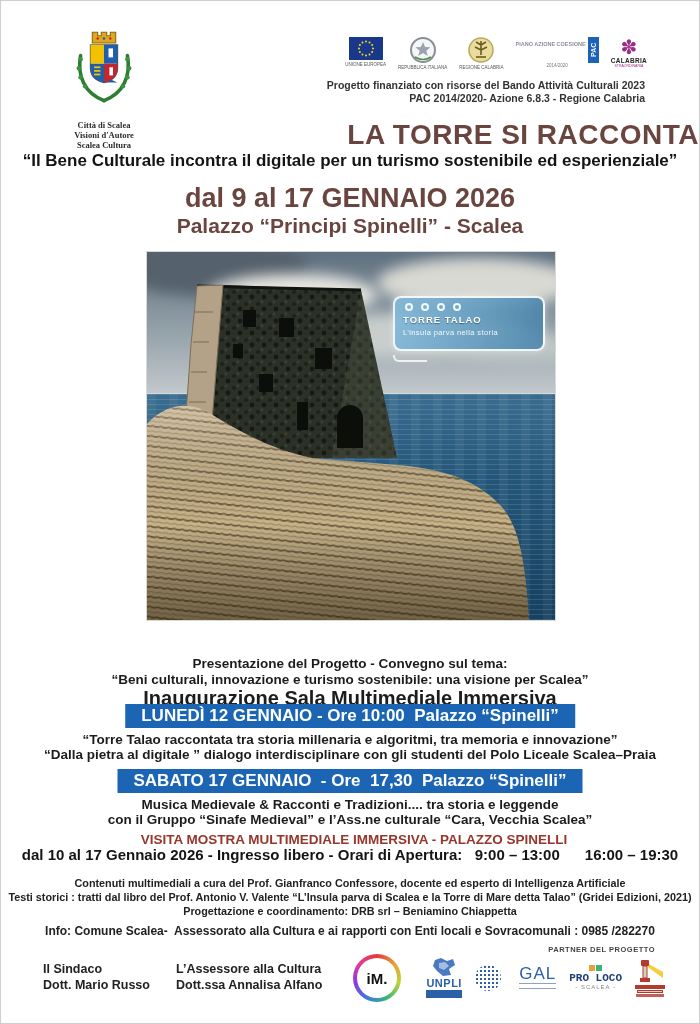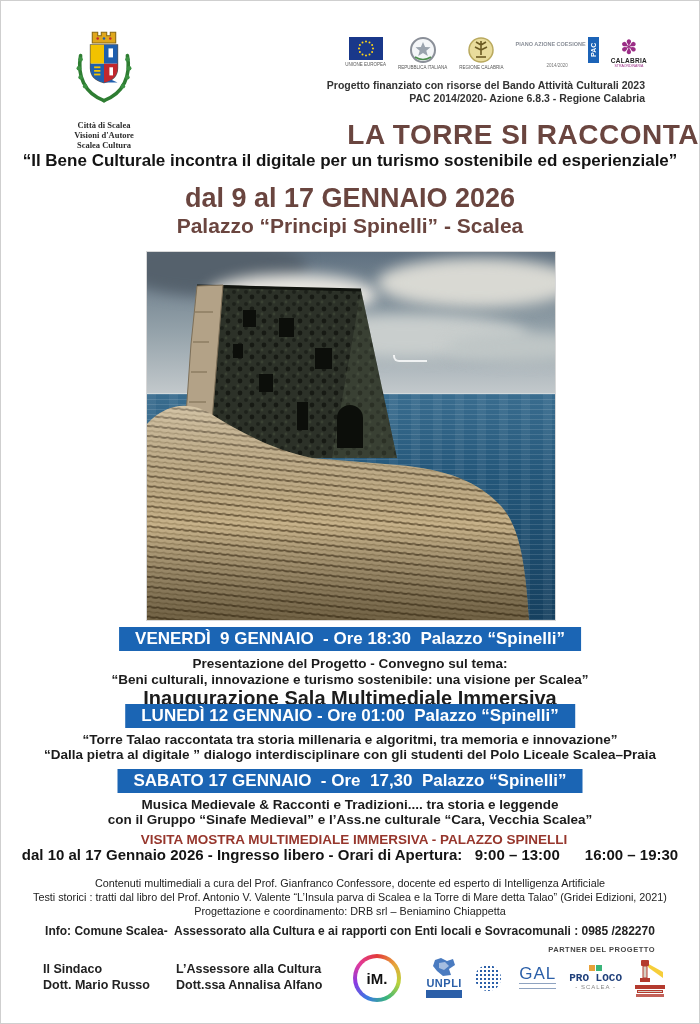--- a/index.html
+++ b/index.html
@@ -74,21 +74,21 @@
   .ev-line { position:absolute; left:0; right:0; text-align:center; color:#1c1c1c; }
   .f14 { font-size:13.5px; font-weight:600; }
   .f17 { font-size:20px; font-weight:600; }
 
   .mostra-title { position:absolute; left:0; right:0; top:831px; text-align:center;
     font-size:13.5px; font-weight:bold; color:#96362c;padding-left:8px; }
   .mostra-details { position:absolute; left:0; right:0; top:845px; text-align:center;
     font-size:15px; font-weight:600; color:#141414; }
 
   .credit-line { position:absolute; left:0; right:0; text-align:center;
-    font-size:10.8px; font-weight:400; color:#222; }
+    font-size:10.8px; font-weight:700; color:#222; }
   .info-line { position:absolute; left:0; right:0; top:923px; text-align:center;
     font-size:12px; font-weight:600; color:#222; }
 
   
   .partner-label { position:absolute; right:44px; top:944px; font-size:7.5px;
     font-weight:bold; color:#444; letter-spacing:.5px; }
   .person { position:absolute; font-size:12.5px; font-weight:600; color:#222; line-height:16px; }
   .im-logo { position:absolute; left:352px; top:953px; width:48px; height:48px; border-radius:50%;
     background:conic-gradient(#e23a3a,#e8a23a,#bcd23a,#3ab57a,#3a7ae2,#8a3ae2,#e23a9a,#e23a3a);
     display:flex; align-items:center; justify-content:center; }
@@ -262,29 +262,38 @@
       <rect x="168" y="96" width="17" height="21" fill="#0c0e0a"></rect>
       <rect x="112" y="122" width="14" height="18" fill="#0c0e0a"></rect>
       <rect x="150" y="150" width="11" height="28" fill="#0c0e0a"></rect>
       <rect x="86" y="92" width="10" height="14" fill="#0c0e0a"></rect>
       <path d="M190 196 v-30 a13 13 0 0 1 26 0 v30 z" fill="#0c0e0a"></path>
 
       <path d="M0 370 L0 172 C18 152 42 148 64 162 C96 182 128 198 165 206 L250 213 C300 217 332 230 354 254 C370 272 378 300 382 370 Z" fill="url(#rocktex)"></path>
       <path d="M0 370 L0 172 C18 152 42 148 64 162 C96 182 128 198 165 206 L250 213 C300 217 332 230 354 254 C370 272 378 300 382 370 Z" fill="url(#rockshade)"></path>
     </svg>
 
+    <div class="hud">
+      <div class="hud-dots">
+        <div class="hud-dot"></div>
+        <div class="hud-dot"></div>
+        <div class="hud-dot"></div>
+        <div class="hud-dot"></div>
+      </div>
+      <div class="hud-title">TORRE TALAO</div>
+      <div class="hud-sub">L’insula parva nella storia</div>
+    </div>
     <div class="hud-tail"></div>
   </div>
 
-  <div class="banner pre" style="top:626px;">VENERDÌ  9 GENNAIO  - Ore 18:30  Palazzo “Spinelli”</div>
   <div class="ev-line f14" style="top:671px;">“Beni culturali, innovazione e turismo sostenibile: una visione per Scalea”</div>
   <div class="ev-line f14" style="top:655px;">Presentazione del Progetto - Convegno sul tema:</div>
   <div class="ev-line f17" style="top:686px;">Inaugurazione Sala Multimediale Immersiva</div>
 
-  <div class="banner pre" style="top:703px;">LUNEDÌ 12 GENNAIO - Ore 01:00  Palazzo “Spinelli”</div>
+  <div class="banner pre" style="top:703px;">LUNEDÌ 12 GENNAIO - Ore 10:00  Palazzo “Spinelli”</div>
   <div class="ev-line f14" style="top:731px;">“Torre Talao raccontata tra storia millenaria e algoritmi, tra memoria e innovazione”</div>
   <div class="ev-line f14" style="top:746px;">“Dalla pietra al digitale ” dialogo interdisciplinare con gli studenti del Polo Liceale Scalea–Praia</div>
 
   <div class="banner pre" style="top:768px;">SABATO 17 GENNAIO  - Ore  17,30  Palazzo “Spinelli”</div>
   <div class="ev-line f14" style="top:796px;">Musica Medievale &amp; Racconti e Tradizioni.... tra storia e leggende</div>
   <div class="ev-line f14" style="top:811px;">con il Gruppo “Sinafe Medieval” e l’Ass.ne culturale “Cara, Vecchia Scalea”</div>
 
   <div class="mostra-title">VISITA MOSTRA MULTIMEDIALE IMMERSIVA - PALAZZO SPINELLI</div>
   <div class="mostra-details pre">dal 10 al 17 Gennaio 2026 - Ingresso libero - Orari di Apertura:   9:00 – 13:00      16:00 – 19:30</div>
 

